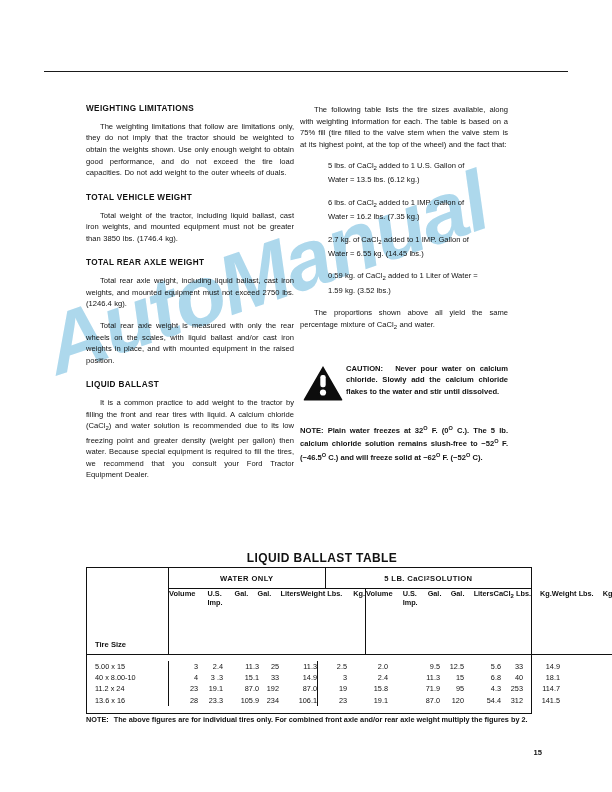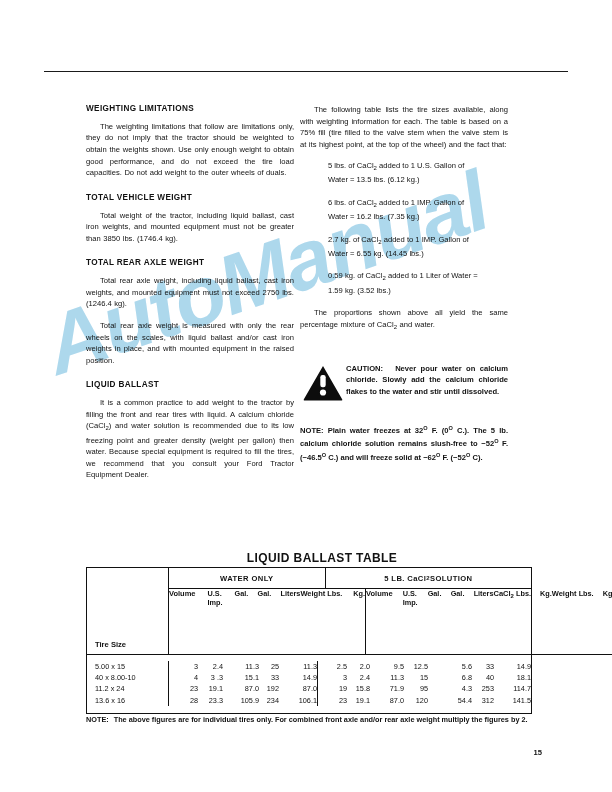--- a/index.html
+++ b/index.html
@@ -380,41 +380,41 @@
           <div style="width:28px;">
             <div class="num">11.3</div>
             <div class="num">14.9</div>
             <div class="num">87.0</div>
             <div class="num">106.1</div>
           </div>
         </div>
       </div>
 
       <div class="cell-sol" style="display:flex;">
-        <div style="flex:1.5;display:flex;padding-left:10px;gap:4px;">
+        <div style="flex:1.5;display:flex;padding-left:10px;gap:22px;">
           <div style="width:19px;">
             <div class="num">2.5</div>
             <div class="num">3</div>
             <div class="num">19</div>
             <div class="num">23</div>
           </div>
           <div style="width:19px;">
             <div class="num">2.0</div>
             <div class="num">2.4</div>
             <div class="num">15.8</div>
             <div class="num">19.1</div>
           </div>
           <div style="width:30px;">
             <div class="num">9.5</div>
             <div class="num">11.3</div>
             <div class="num">71.9</div>
             <div class="num">87.0</div>
           </div>
         </div>
-        <div style="flex:.86;display:flex;justify-content:center;gap:20px;">
+        <div style="flex:.86;display:flex;justify-content:center;gap:13px;">
           <div style="width:24px;">
             <div class="num">12.5</div>
             <div class="num">15</div>
             <div class="num">95</div>
             <div class="num">120</div>
           </div>
           <div style="width:24px;">
             <div class="num">5.6</div>
             <div class="num">6.8</div>
             <div class="num">4.3</div>

